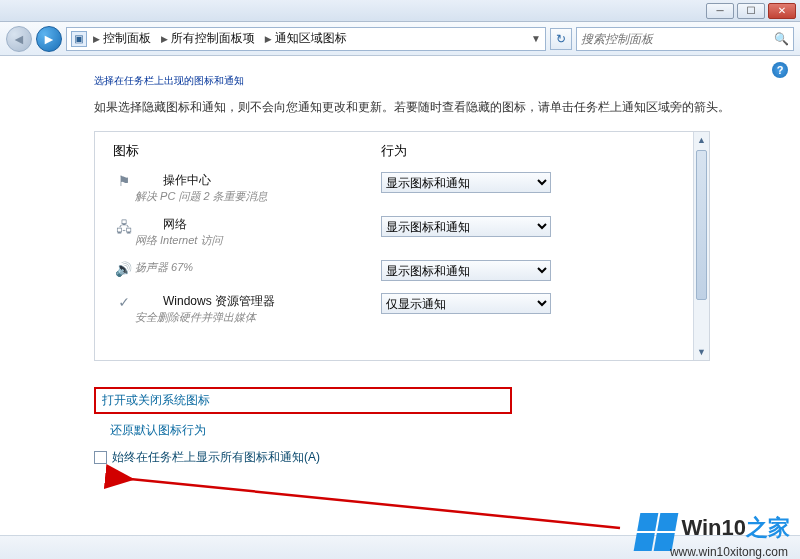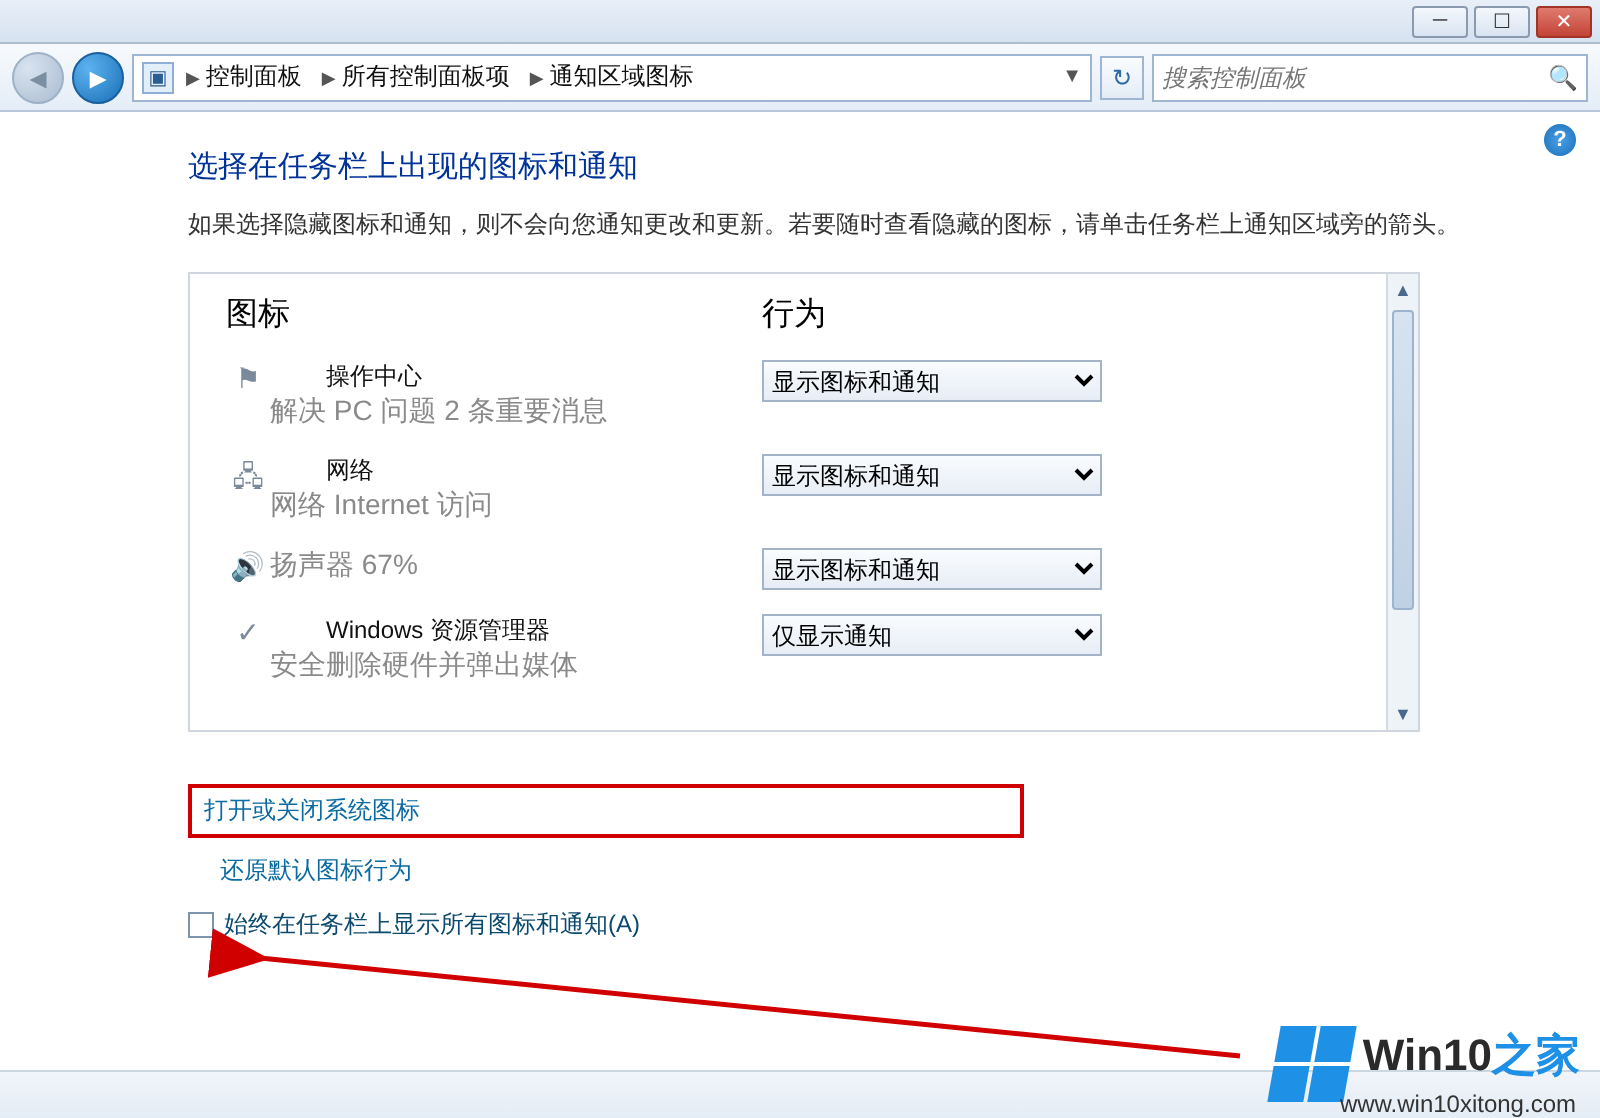--- a/index.html
+++ b/index.html
@@ -62,39 +62,39 @@
   .searchbar input { border:none; outline:none; width:100%; font-size:12px; color:#555; font-style:italic;}
   .searchbar .sicon { color:#5b83ad; font-size:12px; margin-left:4px;}
   
   .content {
     padding: 18px 26px 0 94px;
     position: relative;
     height: calc(100% - 56px);
     overflow: hidden;
   }
   .help-icon { position:absolute; top:6px; right:12px; width:16px;height:16px;border-radius:50%;background:radial-gradient(circle,#4aa0e8,#1a6fb7);color:#fff;display:flex;align-items:center;justify-content:center;font-size:11px;font-weight:bold;}
-  h1 { font-size: 15px; color:#003399; font-weight:normal; margin-bottom:10px;}
+  h1 { font-size: 10px; color:#003399; font-weight:normal; margin-bottom:10px;}
   .desc { font-size:12px; color:#333; line-height:1.6; margin-bottom:14px; max-width:640px;}
   .panel {
     border:1px solid #cfd6df;
     background:#fff;
     width: 616px;
     height: 230px;
     overflow:hidden;
     position:relative;
   }
-  .panel-head { display:flex; padding:10px 18px 6px; font-size:16px; color:#000;}
+  .panel-head { display:flex; padding:10px 18px 6px; font-size:13px; color:#000;}
   .col1 { width: 268px; }
   .col2 { flex:1; }
   .rows { padding: 0 18px; }
   .row { display:flex; align-items:flex-start; padding:6px 0;}
   .row .icon { width:22px; display:flex; align-items:flex-start; justify-content:center; color:#7b8a9a; font-size:14px; margin-top:1px;}
   .row .txt { width:246px; }
   .row .title { font-size:12px; color:#111;margin-left:28px;}
-  .row .sub { font-size:14px; color:#8a8a8a; }
+  .row .sub { font-size:11px; color:#8a8a8a; font-style:italic;}
   .row select {
     width: 170px; height:21px; font-size:12px;
     background:linear-gradient(#fafcfe,#e6edf5);
     border:1px solid #a4b4c8;
   }
   .scrollbar { position:absolute; right:0; top:0; bottom:0; width:16px; background:#eef3f8; border-left:1px solid #d2dae4;}
   .scrollbar .thumb{ position:absolute; left:2px; right:2px; top:18px; height:150px; background:linear-gradient(#d7e3f0,#bfd1e5); border:1px solid #9db4cd; border-radius:2px;}
   .scrollbar .arr{ position:absolute; left:0; right:0; height:16px; display:flex;align-items:center;justify-content:center;color:#4a6a8d;font-size:9px;}
   .scrollbar .arr.top{top:0;} .scrollbar .arr.bot{bottom:0;}
   

